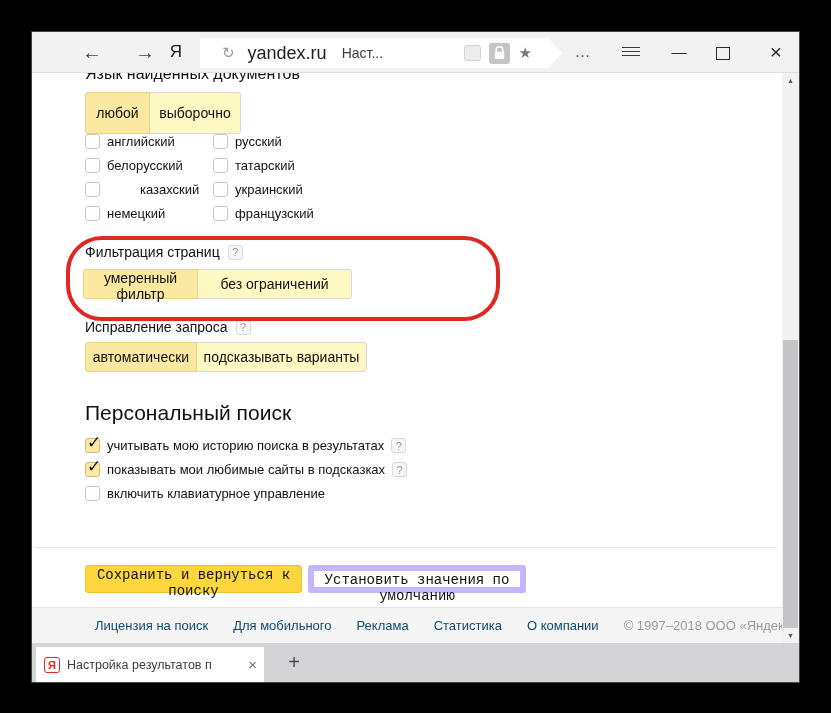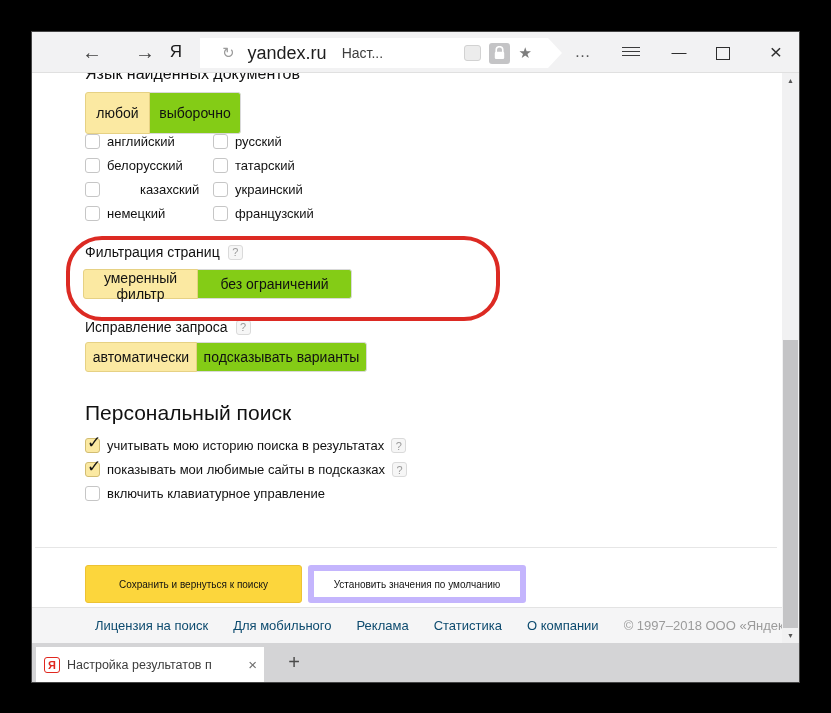--- a/index.html
+++ b/index.html
@@ -39,21 +39,21 @@
   
   .pagewrap{position:absolute;top:41px;left:0;width:767px;height:570px;}
   .page{position:absolute;left:0;top:0;width:750px;height:570px;background:#fff;overflow:hidden;}
 
   .h-small{position:absolute;left:53px;font-size:14px;color:#111;
            display:flex;align-items:center;gap:8px;}
   .h-lang{position:absolute;left:53px;top:-8px;font-size:16px;color:#111;}
   .h-big{position:absolute;left:53px;top:328px;font-size:21px;color:#111;}
 
   .seg{position:absolute;display:flex;}
-  .seg button{height:30px;box-sizing:border-box;border:1px solid #d9d9d9;background:#84cc16;
+  .seg button{height:30px;box-sizing:border-box;border:1px solid #d9d9d9;background:#fef9c3;
               font-family:inherit;font-size:14px;color:#111;margin-left:-1px;padding:0;}
   .seg button:first-child{margin-left:0;border-radius:3px 0 0 3px;}
   .seg button:last-child{border-radius:0 3px 3px 0;}
   .seg button.selected{background:#fbe9a2;border-color:#e6d184;position:relative;z-index:1;}
   .seg1{left:53px;top:19px;}  .seg1 button{height:42px;}
   .seg1 button:nth-child(1){width:65px;} .seg1 button:nth-child(2){width:92px;}
   .seg2{left:51px;top:196px;}
   .seg2 button:nth-child(1){width:115px;} .seg2 button:nth-child(2){width:155px;}
   .seg2 button:nth-child(3){width:137px;}
   .seg3{left:53px;top:269px;}
@@ -69,22 +69,22 @@
   .help{display:inline-flex;align-items:center;justify-content:center;width:15px;height:15px;
         box-sizing:border-box;border:1px solid #dadada;border-radius:3px;background:#f6f6f6;
         color:#9a9a9a;font-size:11px;flex:0 0 auto;}
 
   .annotation{position:absolute;left:34px;top:163px;width:434px;height:85px;
               border:4px solid #dc2a23;border-radius:36px;box-sizing:border-box;
               pointer-events:none;z-index:6;}
 
   .divider{position:absolute;left:3px;top:474px;width:742px;height:0;border-top:1px solid #e6e6e6;}
 
-  .btn{position:absolute;top:492px;height:38px;box-sizing:border-box;border-radius:3px;
-       font-family:Liberation Sans, sans-serif;font-size:10px;color:#111;}
+  .btn{position:absolute;top:492px;height:28px;box-sizing:border-box;border-radius:3px;
+       font-family:Liberation Mono, monospace;font-size:14px;color:#111;}
   .btn-save{left:53px;width:217px;background:#fcd63c;border:1px solid #edc233;}
   .btn-reset{left:276px;width:218px;background:#fff;border:6px solid #c4b5fd;}
 
   .footer{position:absolute;left:0;bottom:0;width:750px;height:36px;background:#f5f5f6;
           border-top:1px solid #e3e3e3;box-sizing:border-box;display:flex;align-items:center;
           padding:0 12px 0 63px;gap:25px;font-size:13px;}
   .footer a{color:#0c4a6e;text-decoration:none;white-space:nowrap;}
   .copyright{margin-left:auto;color:#9b9b9b;white-space:nowrap;}
 
   

